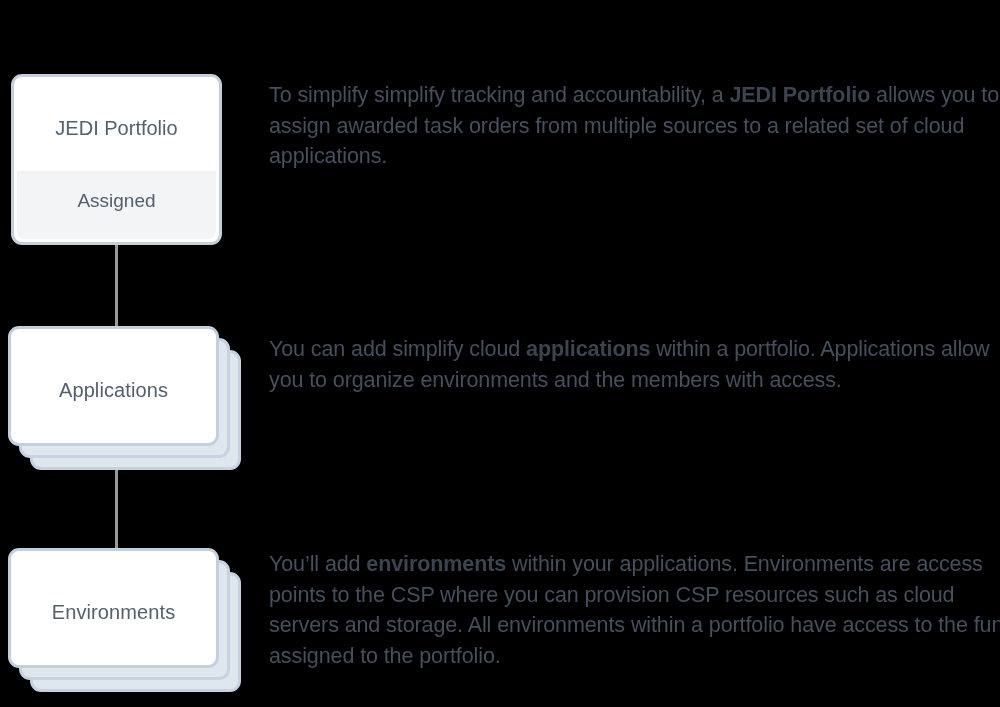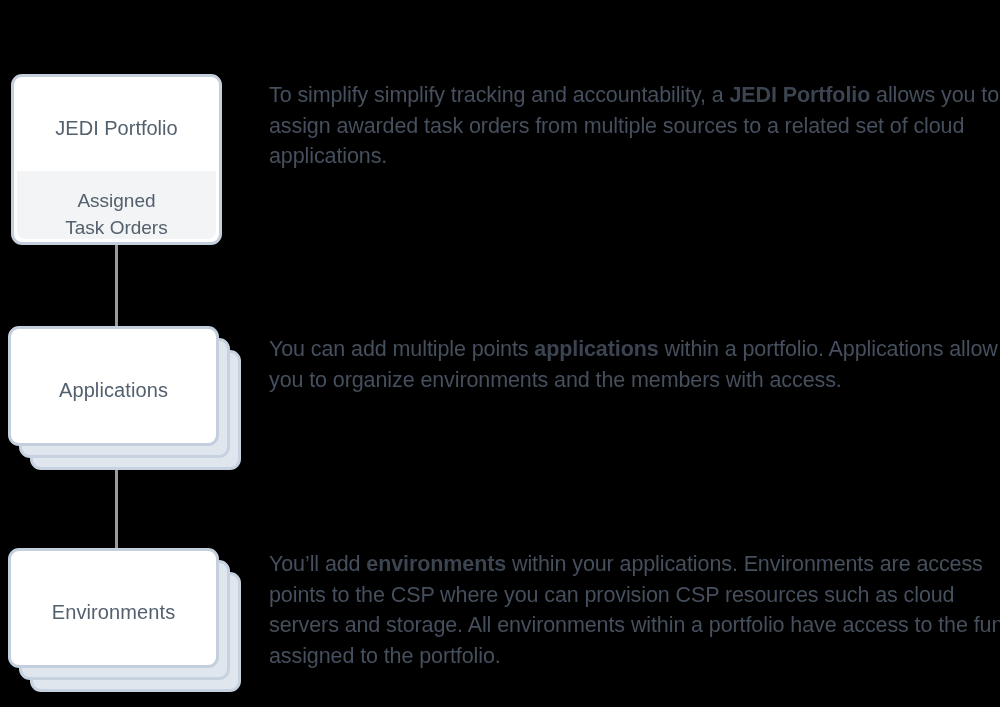--- a/index.html
+++ b/index.html
@@ -138,21 +138,20 @@
   <div class="connector connector-1"></div>
   <div class="connector connector-2"></div>
 
   <div class="card-node node-portfolio">
     <div class="card front">
       <div class="portfolio-top"></div>
       <div class="portfolio-bottom"></div>
       <div class="portfolio-title">JEDI Portfolio</div>
       <div class="portfolio-sub">
         <div>Assigned</div>
-        <div>Task Orders</div>
       </div>
     </div>
   </div>
 
   <div class="card-node node-applications">
     <div class="card back b3"></div>
     <div class="card back b2"></div>
     <div class="card front">
       <div class="card-label">Applications</div>
     </div>
@@ -161,17 +160,17 @@
   <div class="card-node node-environments">
     <div class="card back b3"></div>
     <div class="card back b2"></div>
     <div class="card front">
       <div class="card-label">Environments</div>
     </div>
   </div>
 
   <div class="desc desc-1"><span>To simplify simplify tracking and accountability, a </span><b>JEDI Portfolio</b><span> allows you to assign awarded task orders from multiple sources to a related set of cloud applications.</span></div>
 
-  <div class="desc desc-2"><span>You can add multiple points </span><b>applications</b><span> within a portfolio. Applications allow you to organize environments and the members with access.</span></div>
+  <div class="desc desc-2"><span>You can add simplify cloud </span><b>applications</b><span> within a portfolio. Applications allow you to organize environments and the members with access.</span></div>
 
   <div class="desc desc-3"><span>You’ll add </span><b>environments</b><span> within your applications. Environments are access points to the CSP where you can provision CSP resources such as cloud servers and storage. All environments within a portfolio have access to the funds assigned to the portfolio.</span></div>
 
 </div>
 
 </body></html>

